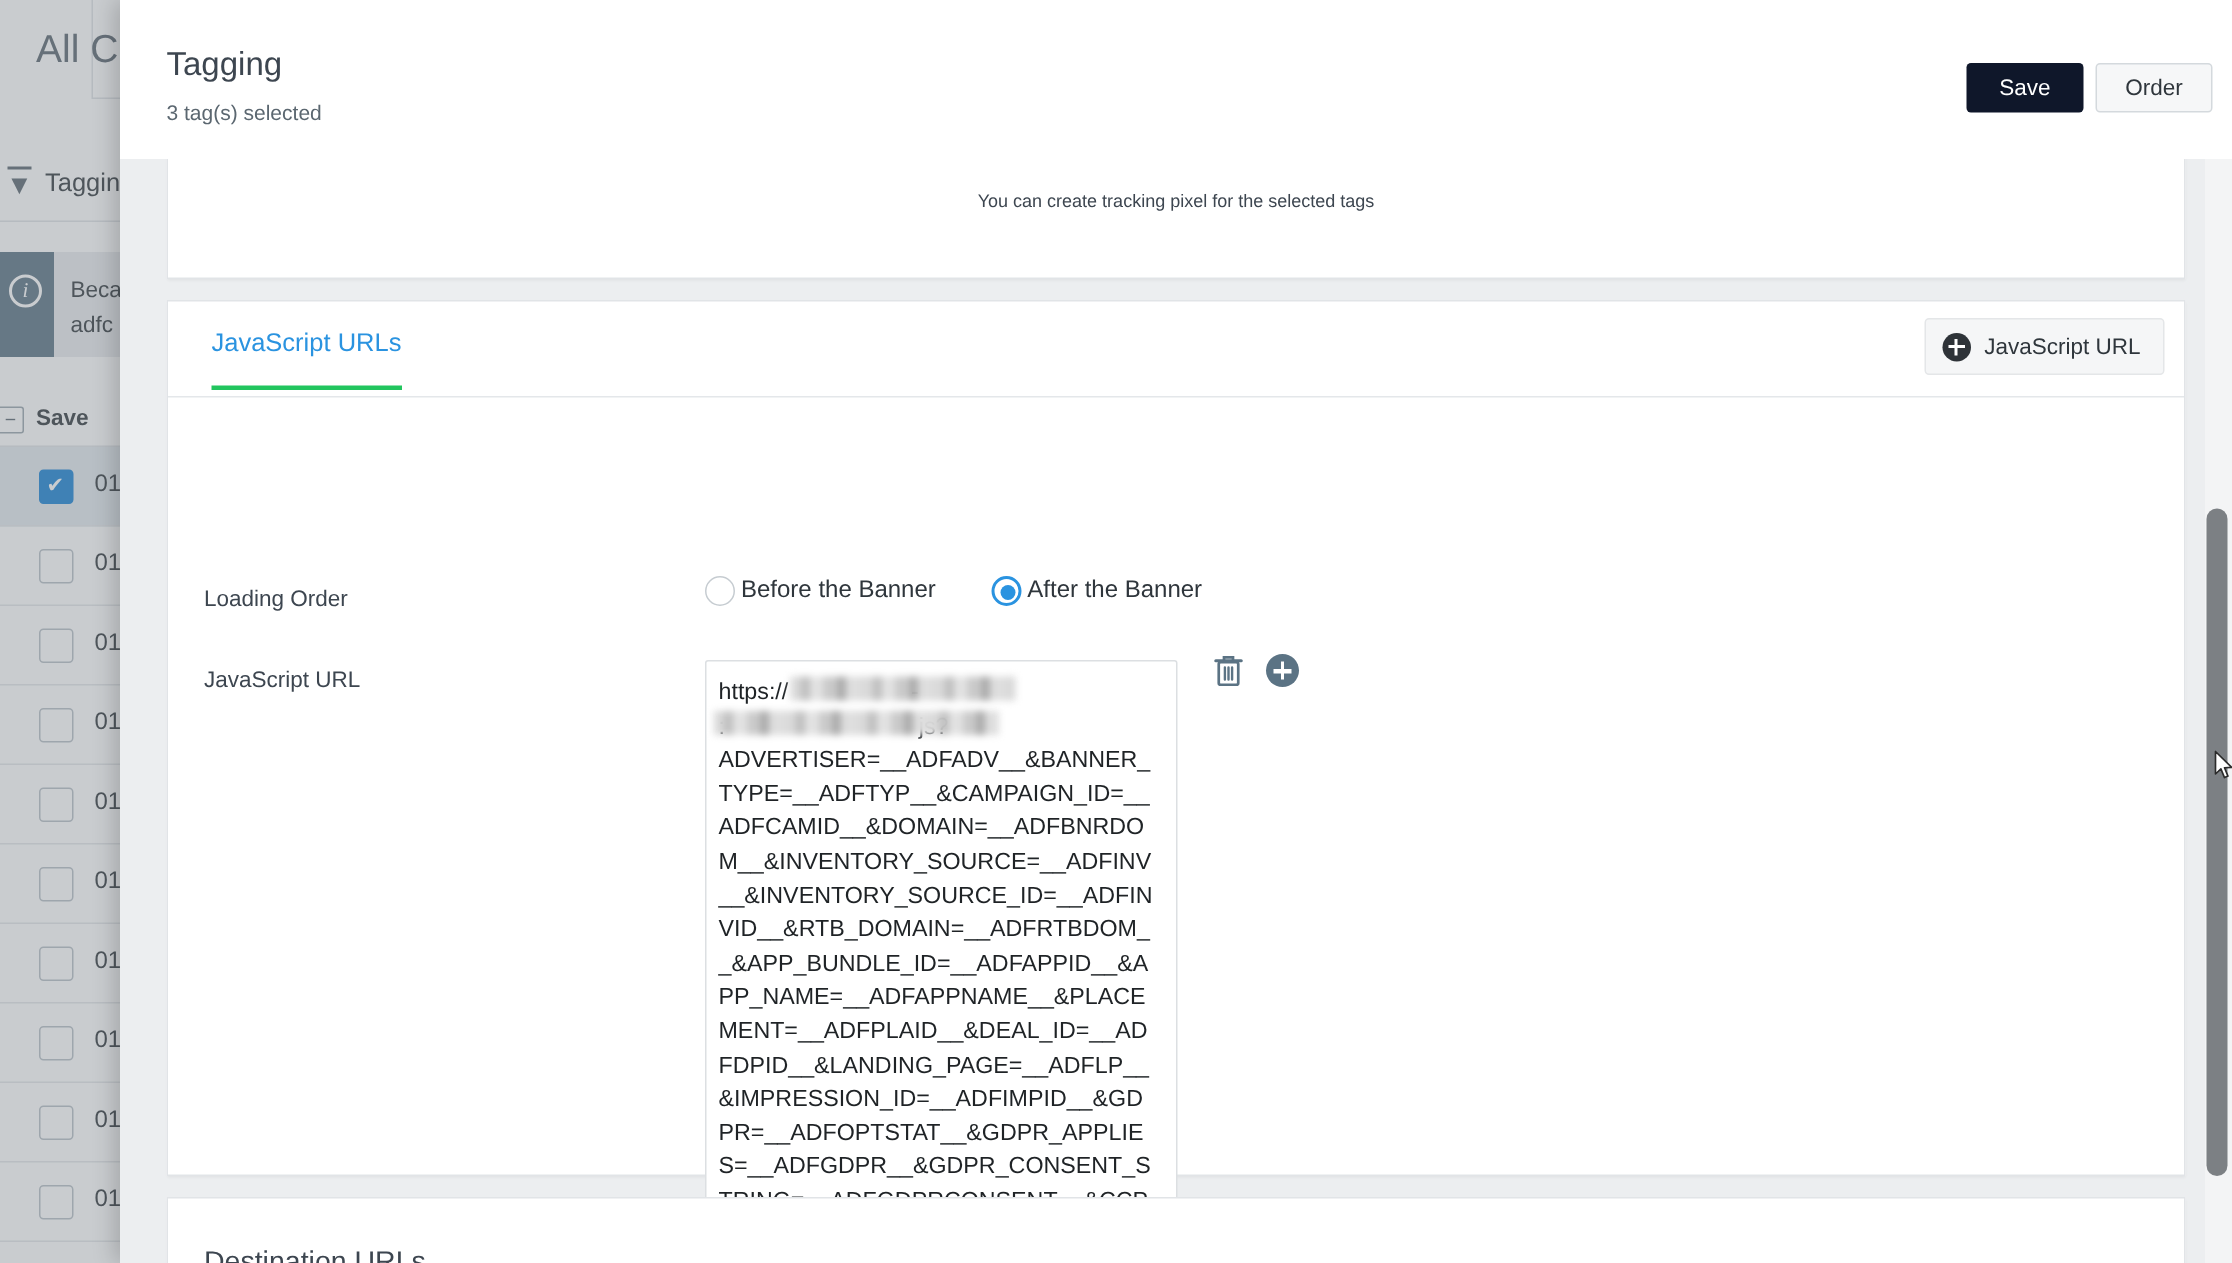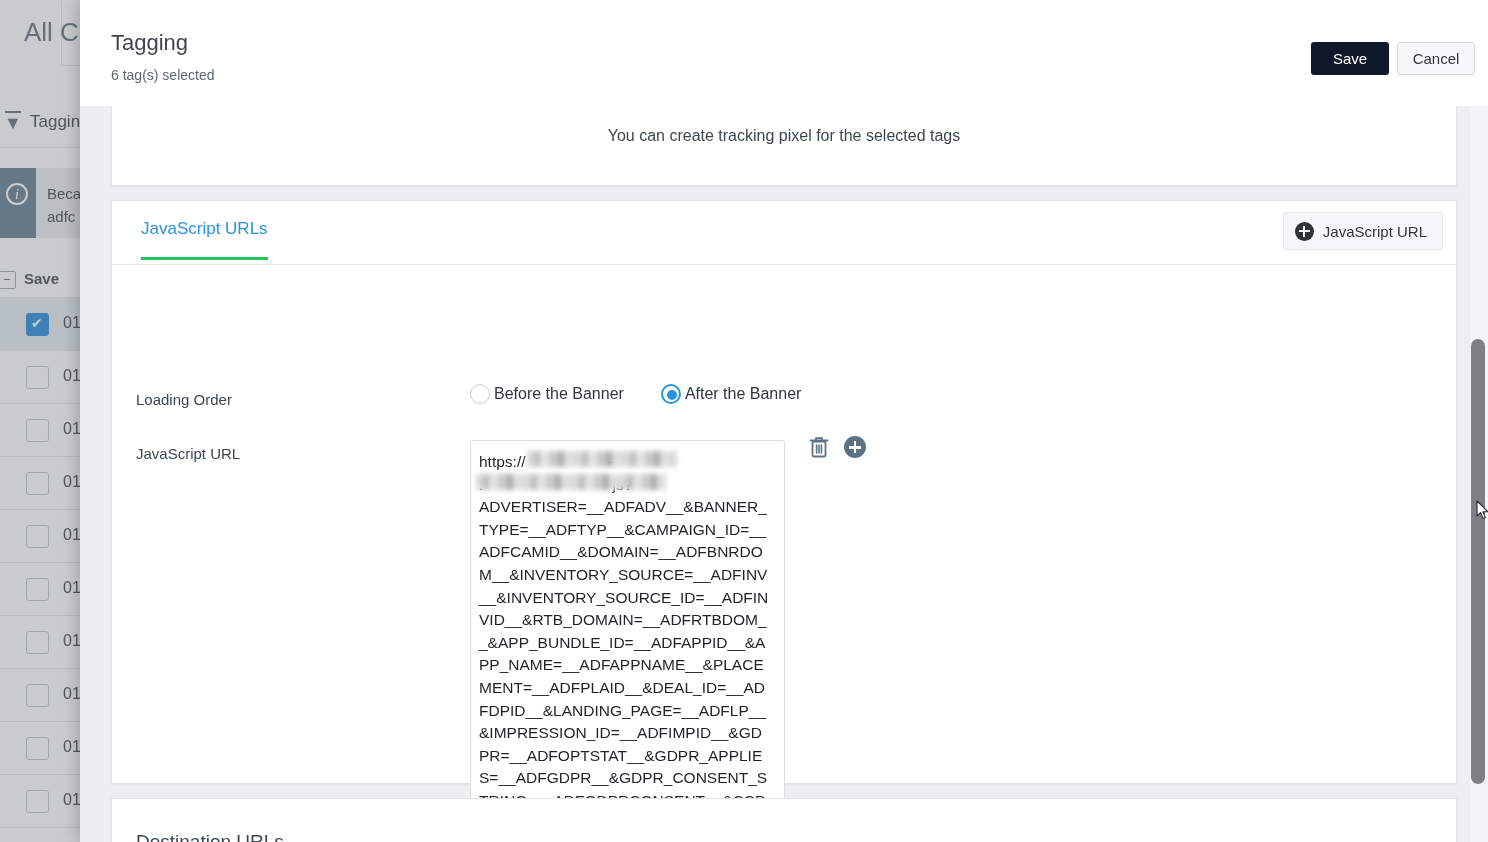--- a/index.html
+++ b/index.html
@@ -151,21 +151,21 @@
     position: absolute; left: 31px; width: 1346px;
     background: #ffffff;
     border: 1px solid #e1e4e7;
     box-shadow: 0 1px 2px rgba(0,0,0,0.05);
   }
 
   
   #panel-pixel { top: -24px; height: 104px; }
   .pixel-note {
     position: absolute; left: 0; top: 44px; width: 100%;
-    text-align: center; font-size: 16px; color: #3d4650;
+    text-align: center; font-size: 12px; color: #3d4650;
   }
 
   
   #panel-js { top: 94px; height: 584px; }
   .tabs-row {
     position: absolute; left: 0; top: 0; width: 100%; height: 64px;
     border-bottom: 1px solid #e4e7ea;
   }
   .tab {
     position: absolute; left: 29px; top: 18px;
@@ -356,23 +356,23 @@
       </div>
     </div>
 </div>
 
 <div id="dim-overlay"></div>
 
 <div id="modal">
 
   <div class="modal-header">
     <div class="modal-title">Tagging</div>
-    <div class="modal-sub">6 tag(s) selected</div>
+    <div class="modal-sub">3 tag(s) selected</div>
     <button class="btn-save">Save</button>
-    <button class="btn-cancel">Cancel</button>
+    <button class="btn-cancel">Order</button>
   </div>
 
   <div class="modal-body">
 
     <div class="panel" id="panel-pixel">
 
       <div class="pixel-note">You can create tracking pixel for the selected tags</div>
     </div>
 
     <div class="panel" id="panel-js">

